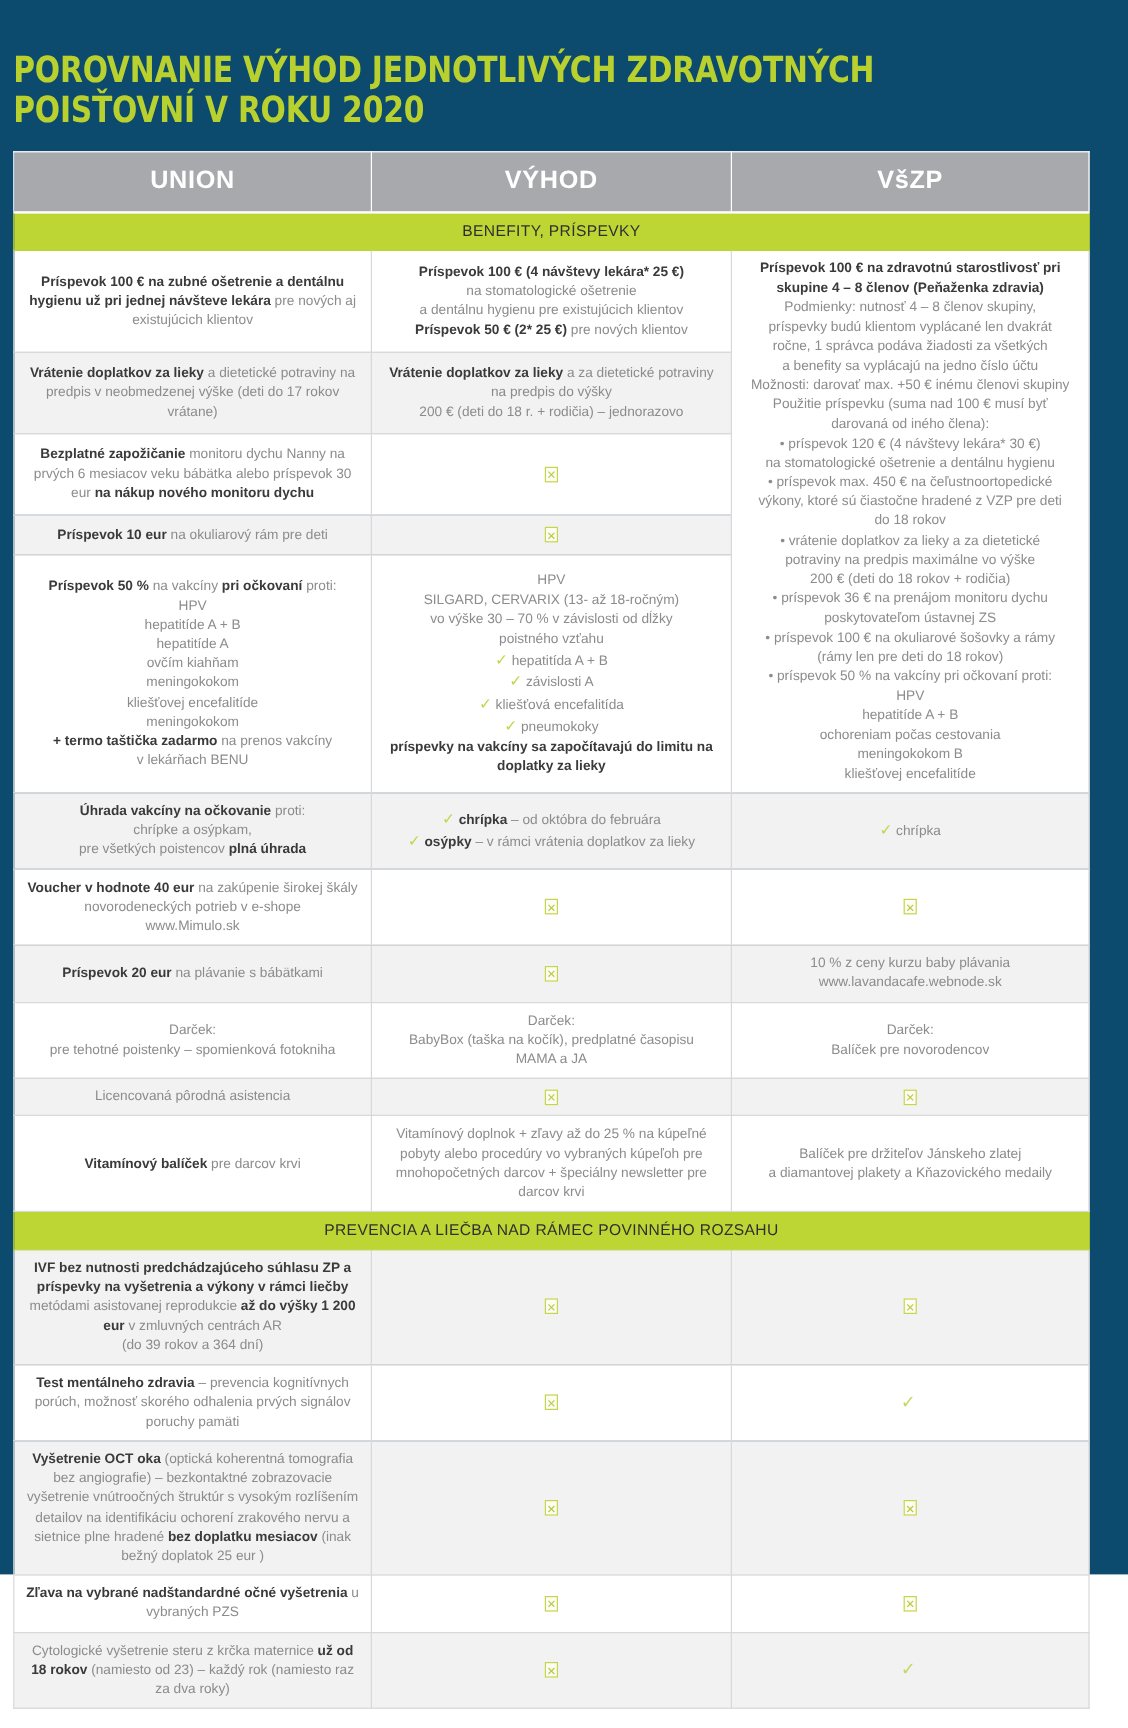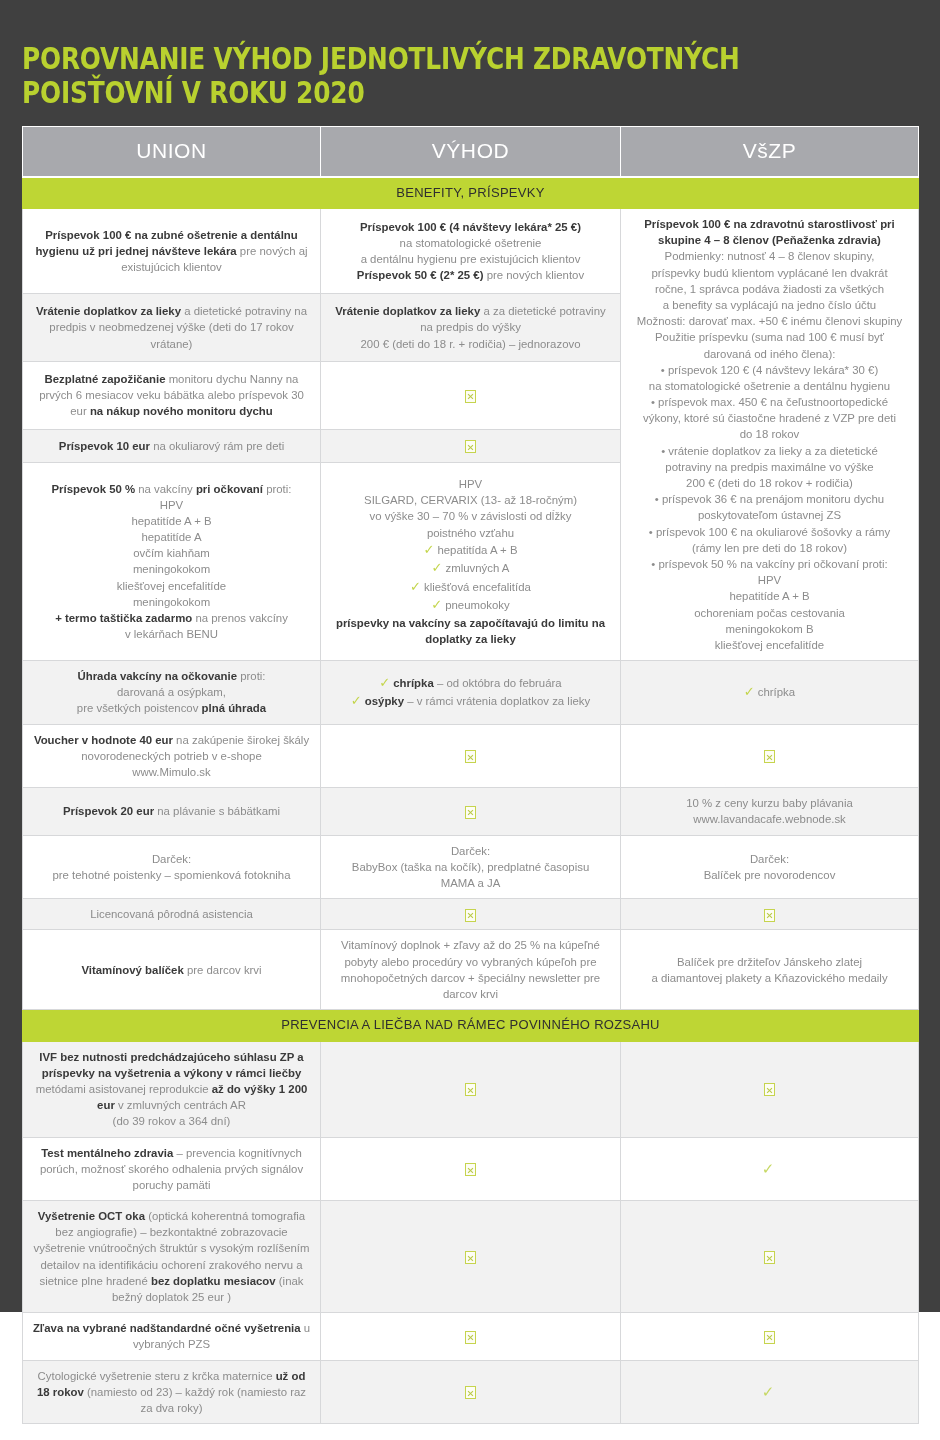--- a/index.html
+++ b/index.html
@@ -5,22 +5,22 @@
   * { box-sizing: border-box; }
   html, body {
     margin: 0; padding: 0;
     width: 940px; height: 1440px;
     background: #ffffff;
     font-family: "Liberation Sans", sans-serif;
   }
   .page {
     width: 940px; height: 1312px;
     position: relative;
-    padding: 0 22px;
-    background: #404040;
+    padding: 0 11px;
+    background: #0c4a6e;
   }
   
   .title {
     padding-top: 42px;
     font-size: 30px;
     line-height: 1.13;
     font-weight: 700;
     letter-spacing: -0.2px;
     color: #b9d12f;
     text-transform: uppercase;
@@ -50,21 +50,21 @@
     font-size: 11.4px;
     line-height: 1.42;
     color: #8c8c8c;
     font-family: "Liberation Sans", sans-serif;
   }
   
   .hdr th {
     background: #a8a9ad;
     color: #ffffff;
     font-size: 21px;
-    font-weight: 400;
+    font-weight: 700;
     letter-spacing: 0.6px;
     padding: 9px 4px 10px;
     border: 1px solid #ffffff;
     border-bottom: 2px solid #ffffff;
   }
   
   .band td {
     background: #bed634;
     color: #2f2f2f;
     font-weight: 400;
@@ -216,31 +216,31 @@
           <span class="bullet-line">meningokokom</span>
           <b>+ termo taštička zadarmo</b><span> na prenos vakcíny</span><br>
           <span class="bullet-line">v lekárňach BENU</span>
         </td>
         <td>
           <span class="bullet-line">HPV</span>
           <span class="bullet-line">SILGARD, CERVARIX (13- až 18-ročným)</span>
           <span class="bullet-line">vo výške 30 – 70 % v závislosti od dĺžky</span>
           <span class="bullet-line">poistného vzťahu</span>
           <span class="bullet-line"><span class="chk">✓</span><span>hepatitída A + B</span></span>
-          <span class="bullet-line"><span class="chk">✓</span><span>zmluvných A</span></span>
+          <span class="bullet-line"><span class="chk">✓</span><span>závislosti A</span></span>
           <span class="bullet-line"><span class="chk">✓</span><span>kliešťová encefalitída</span></span>
           <span class="bullet-line"><span class="chk">✓</span><span>pneumokoky</span></span>
           <b>príspevky  na  vakcíny sa započítavajú do limitu na doplatky za lieky</b>
         </td>
       </tr>
 
       <tr class="alt">
         <td>
           <b>Úhrada  vakcíny na očkovanie</b><span> proti:</span><br>
-          <span class="bullet-line">darovaná a osýpkam,</span>
+          <span class="bullet-line">chrípke a osýpkam,</span>
           <span>pre všetkých poistencov </span><b>plná úhrada</b>
         </td>
         <td>
           <span class="bullet-line"><span class="chk">✓</span><b>chrípka</b><span> – od októbra do februára</span></span>
           <span class="bullet-line"><span class="chk">✓</span><b>osýpky</b><span> – v rámci vrátenia doplatkov za lieky</span></span>
         </td>
         <td>
           <span class="chk">✓</span><span>chrípka</span>
         </td>
       </tr>

